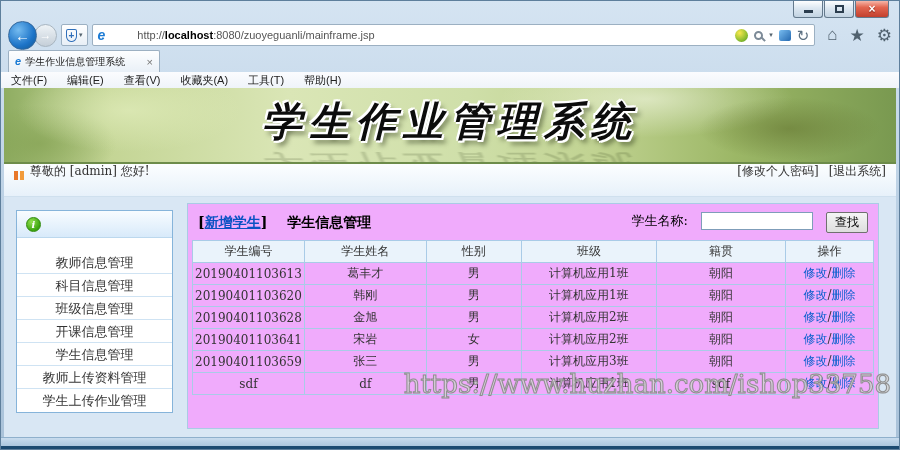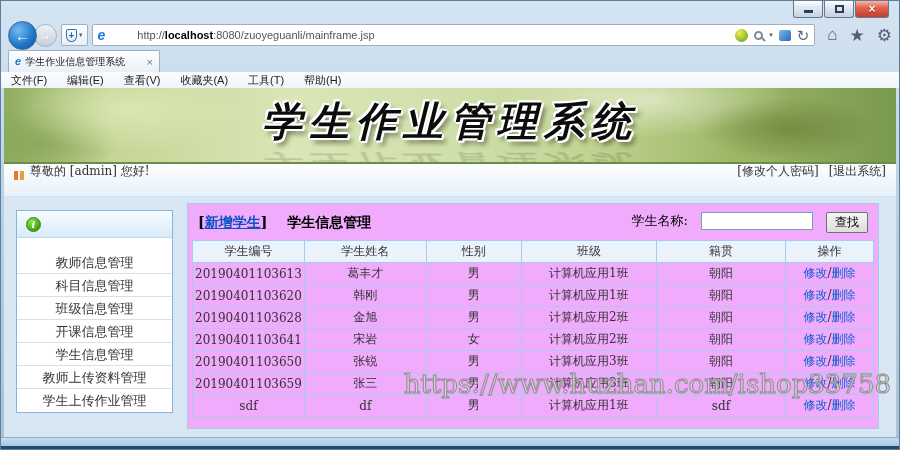--- a/index.html
+++ b/index.html
@@ -299,28 +299,20 @@
               </tr>
               <tr>
                 <td>20190401103641</td>
                 <td>宋岩</td>
                 <td>女</td>
                 <td>计算机应用2班</td>
                 <td>朝阳</td>
                 <td><a>修改</a><span class="op-sep">/</span><a>删除</a></td>
               </tr>
               <tr>
-                <td>20190401103650</td>
-                <td>张锐</td>
-                <td>男</td>
-                <td>计算机应用3班</td>
-                <td>朝阳</td>
-                <td><a>修改</a><span class="op-sep">/</span><a>删除</a></td>
-              </tr>
-              <tr>
                 <td>20190401103659</td>
                 <td>张三</td>
                 <td>男</td>
                 <td>计算机应用3班</td>
                 <td>朝阳</td>
                 <td><a>修改</a><span class="op-sep">/</span><a>删除</a></td>
               </tr>
               <tr>
                 <td>sdf</td>
                 <td>df</td>

